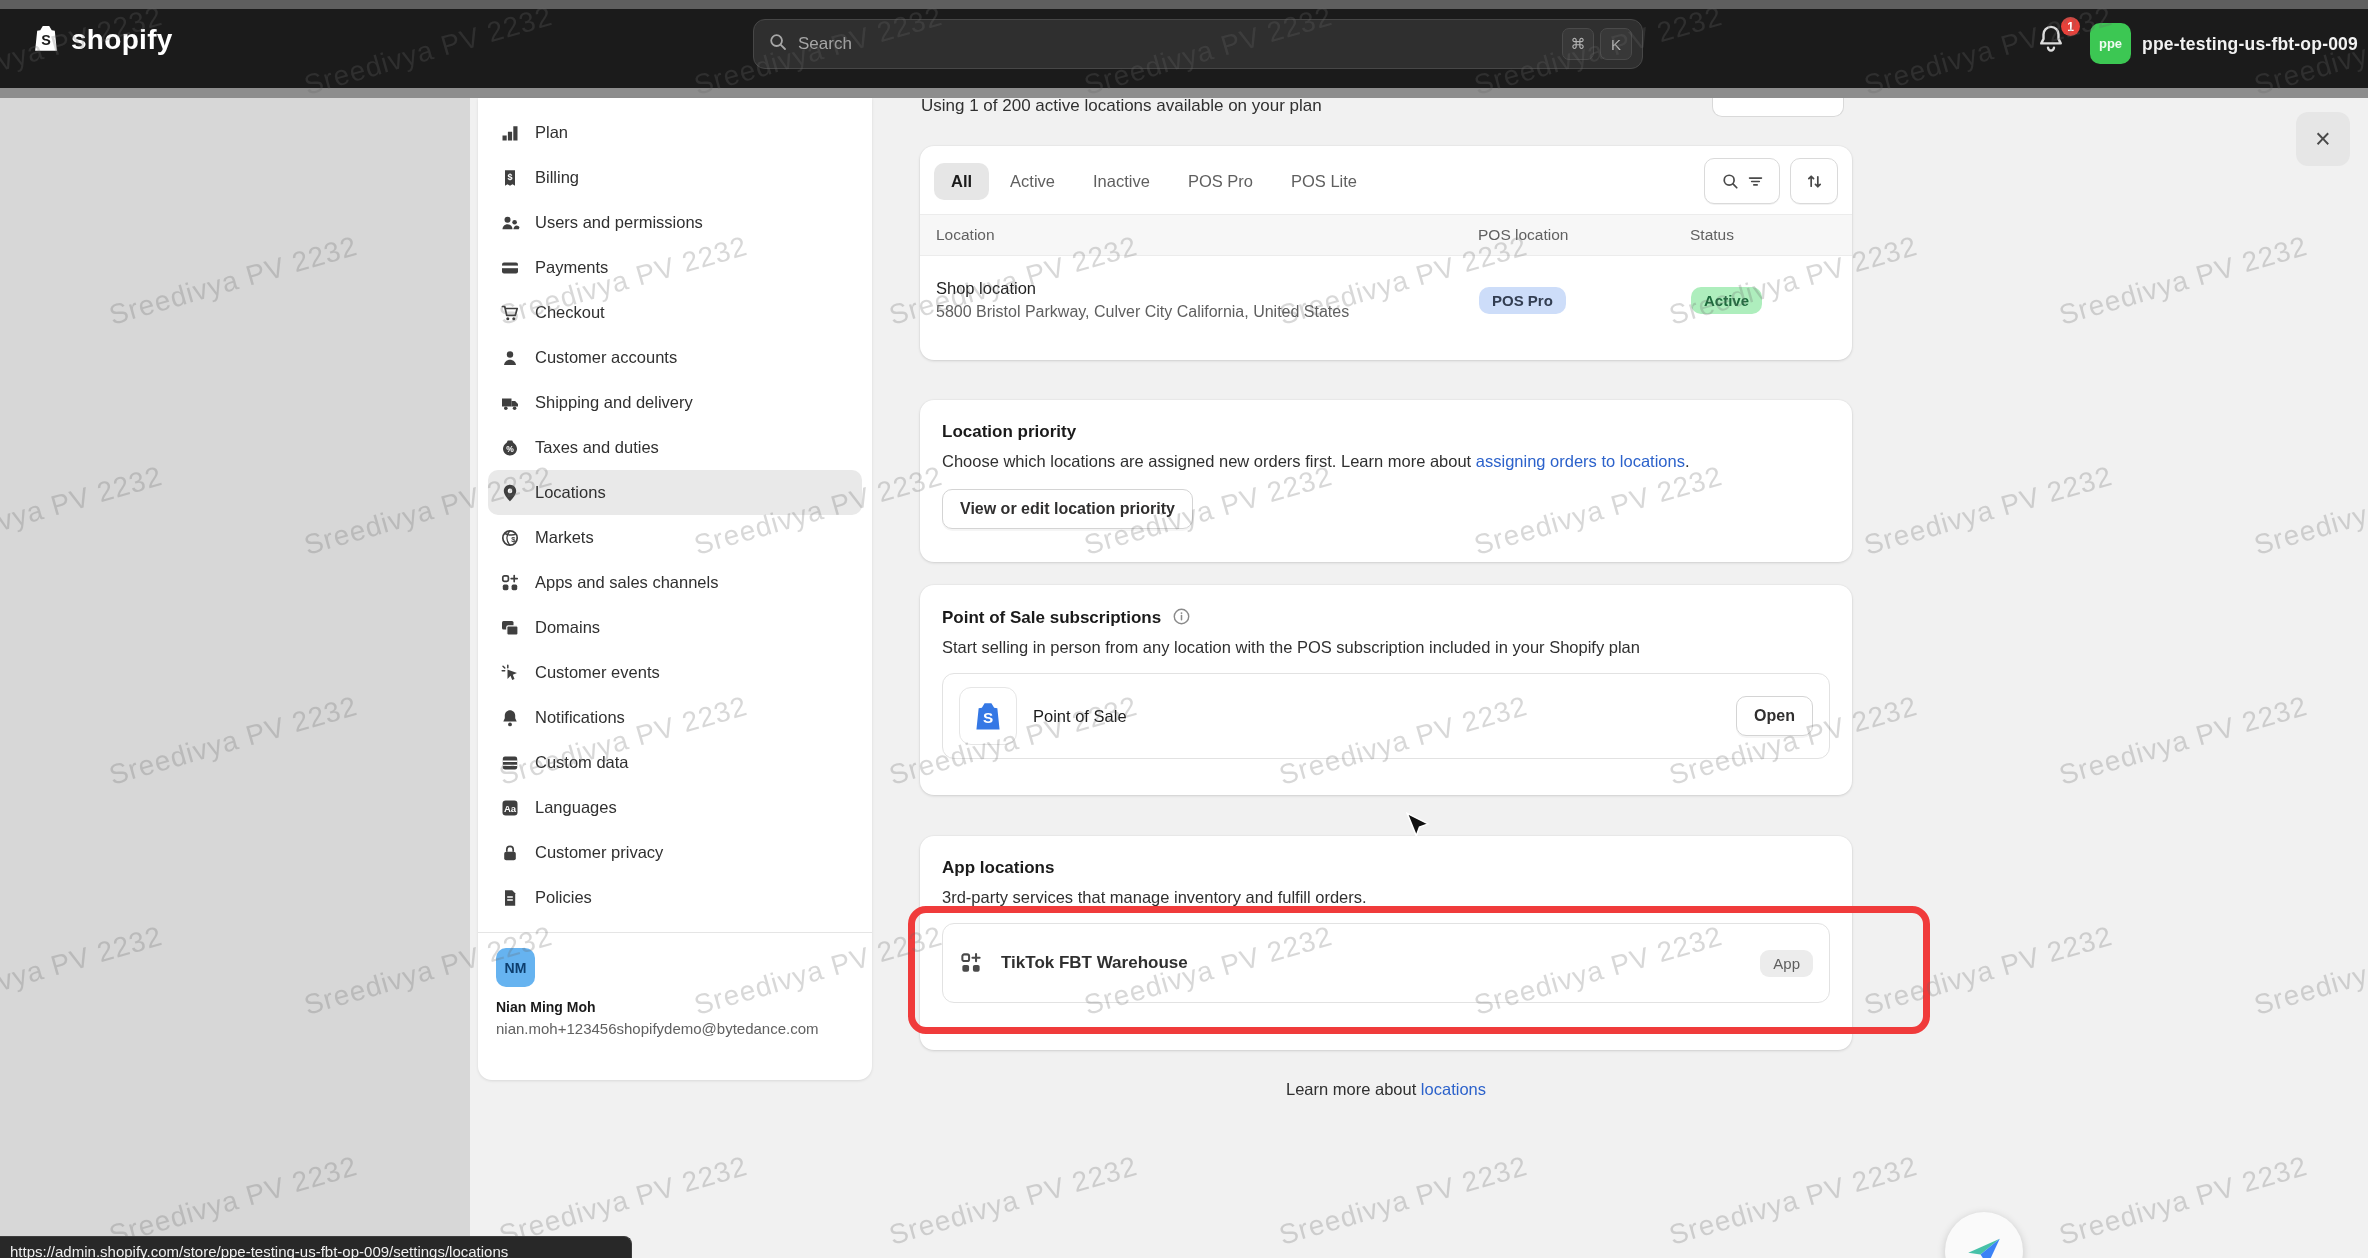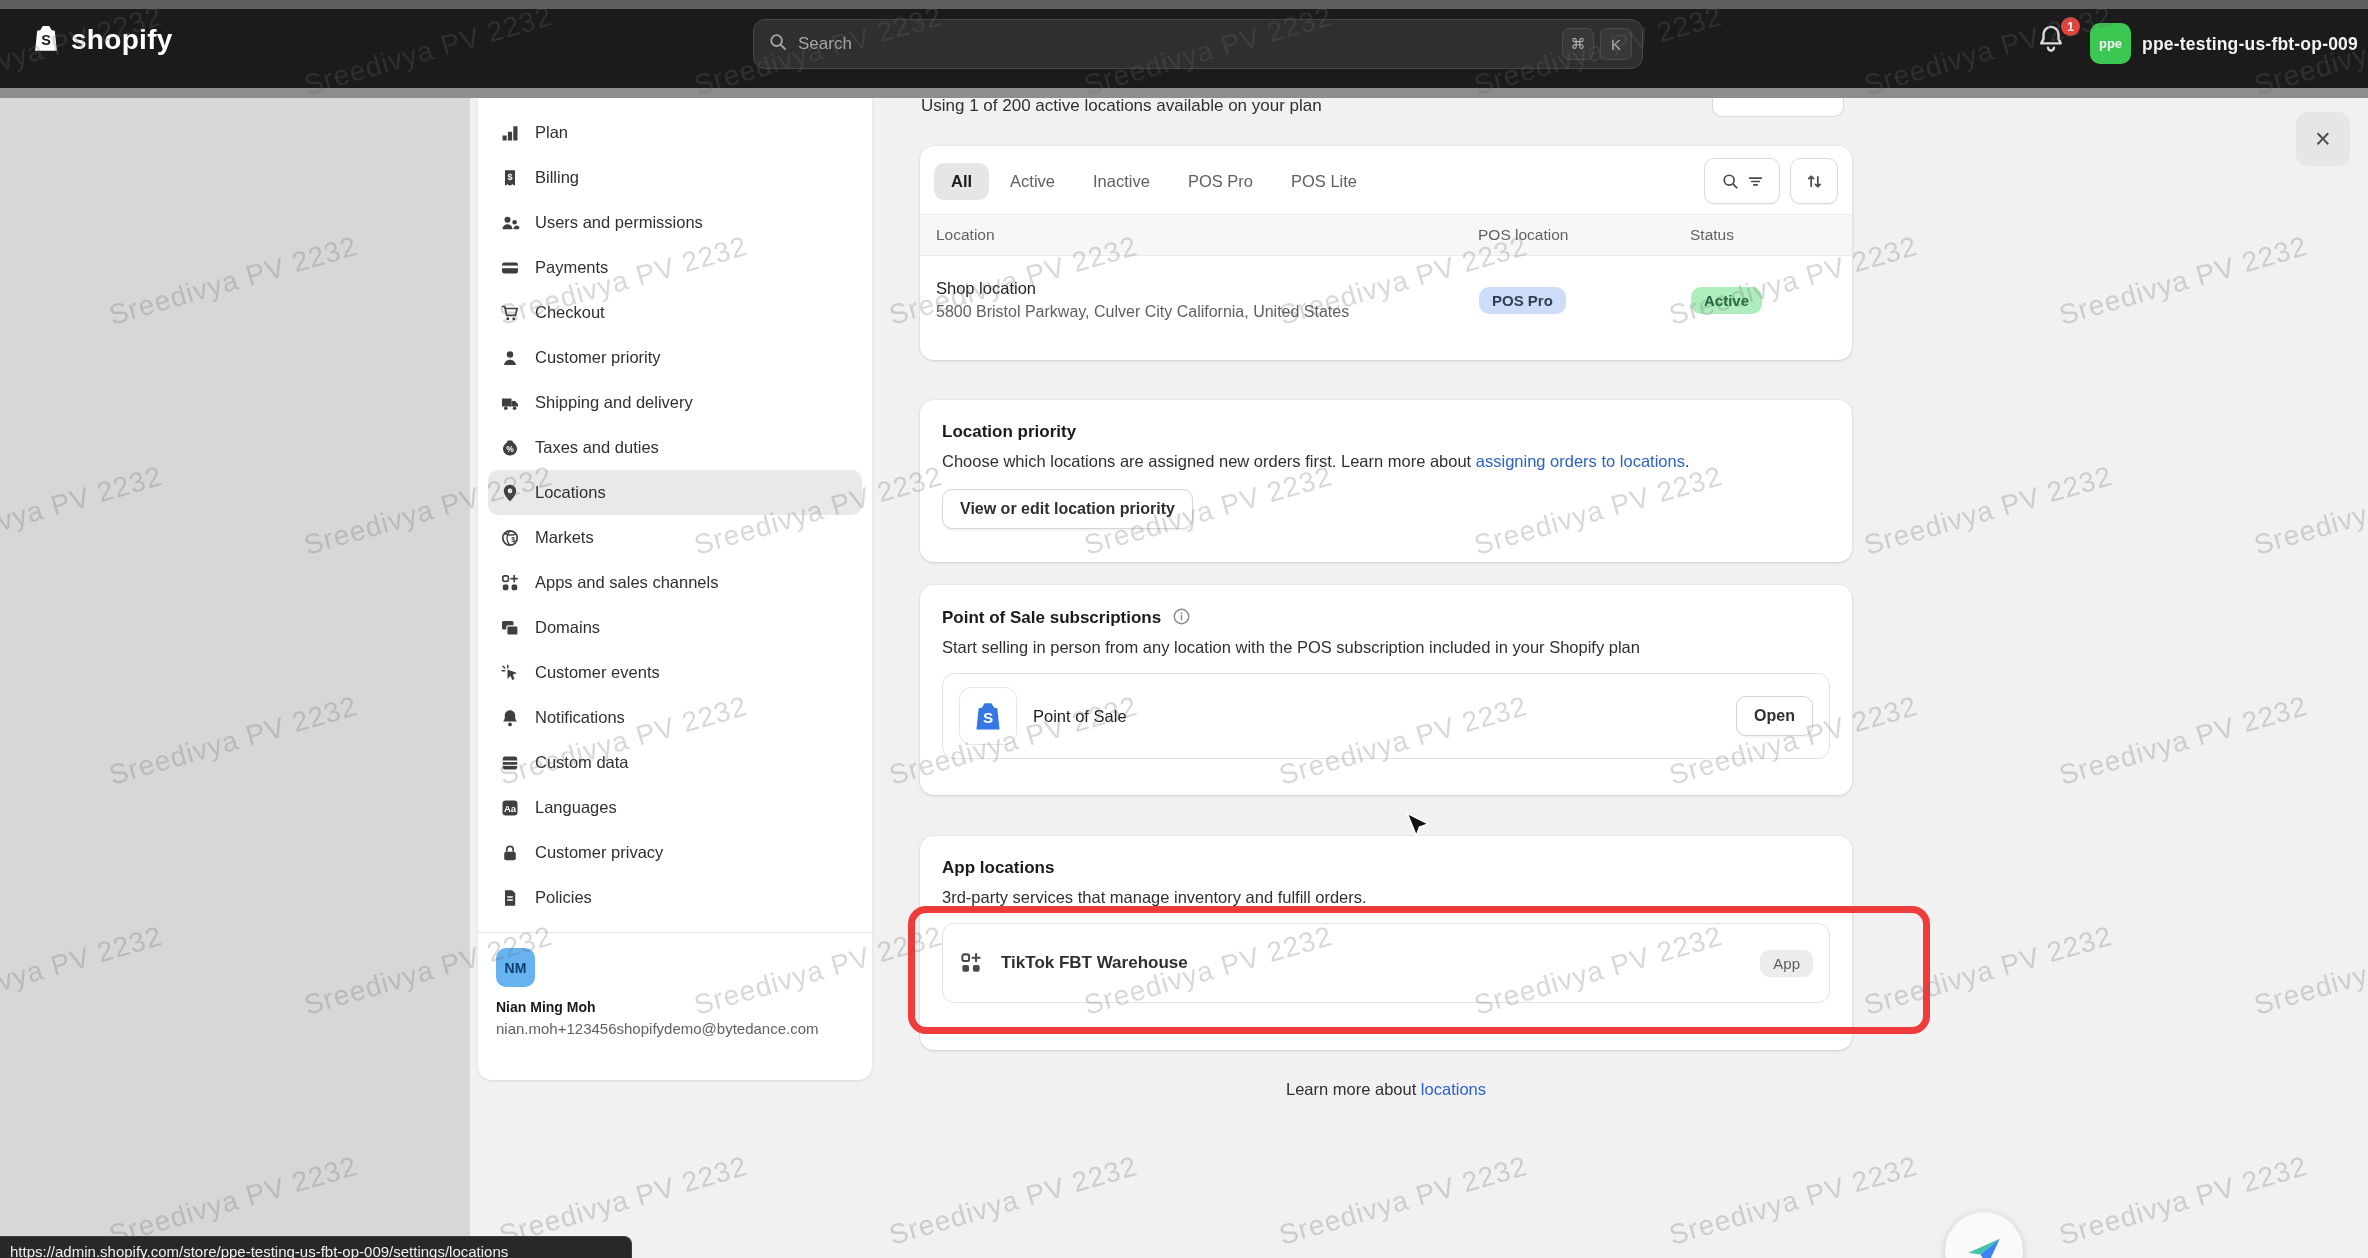--- a/index.html
+++ b/index.html
@@ -186,21 +186,21 @@
           </span>
     <span class="nav-label">Checkout</span>
   </div>
         <div class="nav-item">
     <span class="nav-ic">
             <svg viewBox="0 0 20 20">
               <circle cx="10" cy="6.5" r="3.2"></circle>
               <path d="M4 17c.5-3.2 2.9-5.3 6-5.3s5.5 2.1 6 5.3z"></path>
             </svg>
           </span>
-    <span class="nav-label">Customer priority</span>
+    <span class="nav-label">Customer accounts</span>
   </div>
         <div class="nav-item">
     <span class="nav-ic">
             <svg viewBox="0 0 20 20">
               <path d="M2 5.5h9.5v8H2z"></path>
               <path d="M11.5 8h3.6l2.9 3v2.5h-6.5z"></path>
               <circle cx="5.8" cy="15.3" r="1.8"></circle>
               <circle cx="14.6" cy="15.3" r="1.8"></circle>
             </svg>
           </span>

